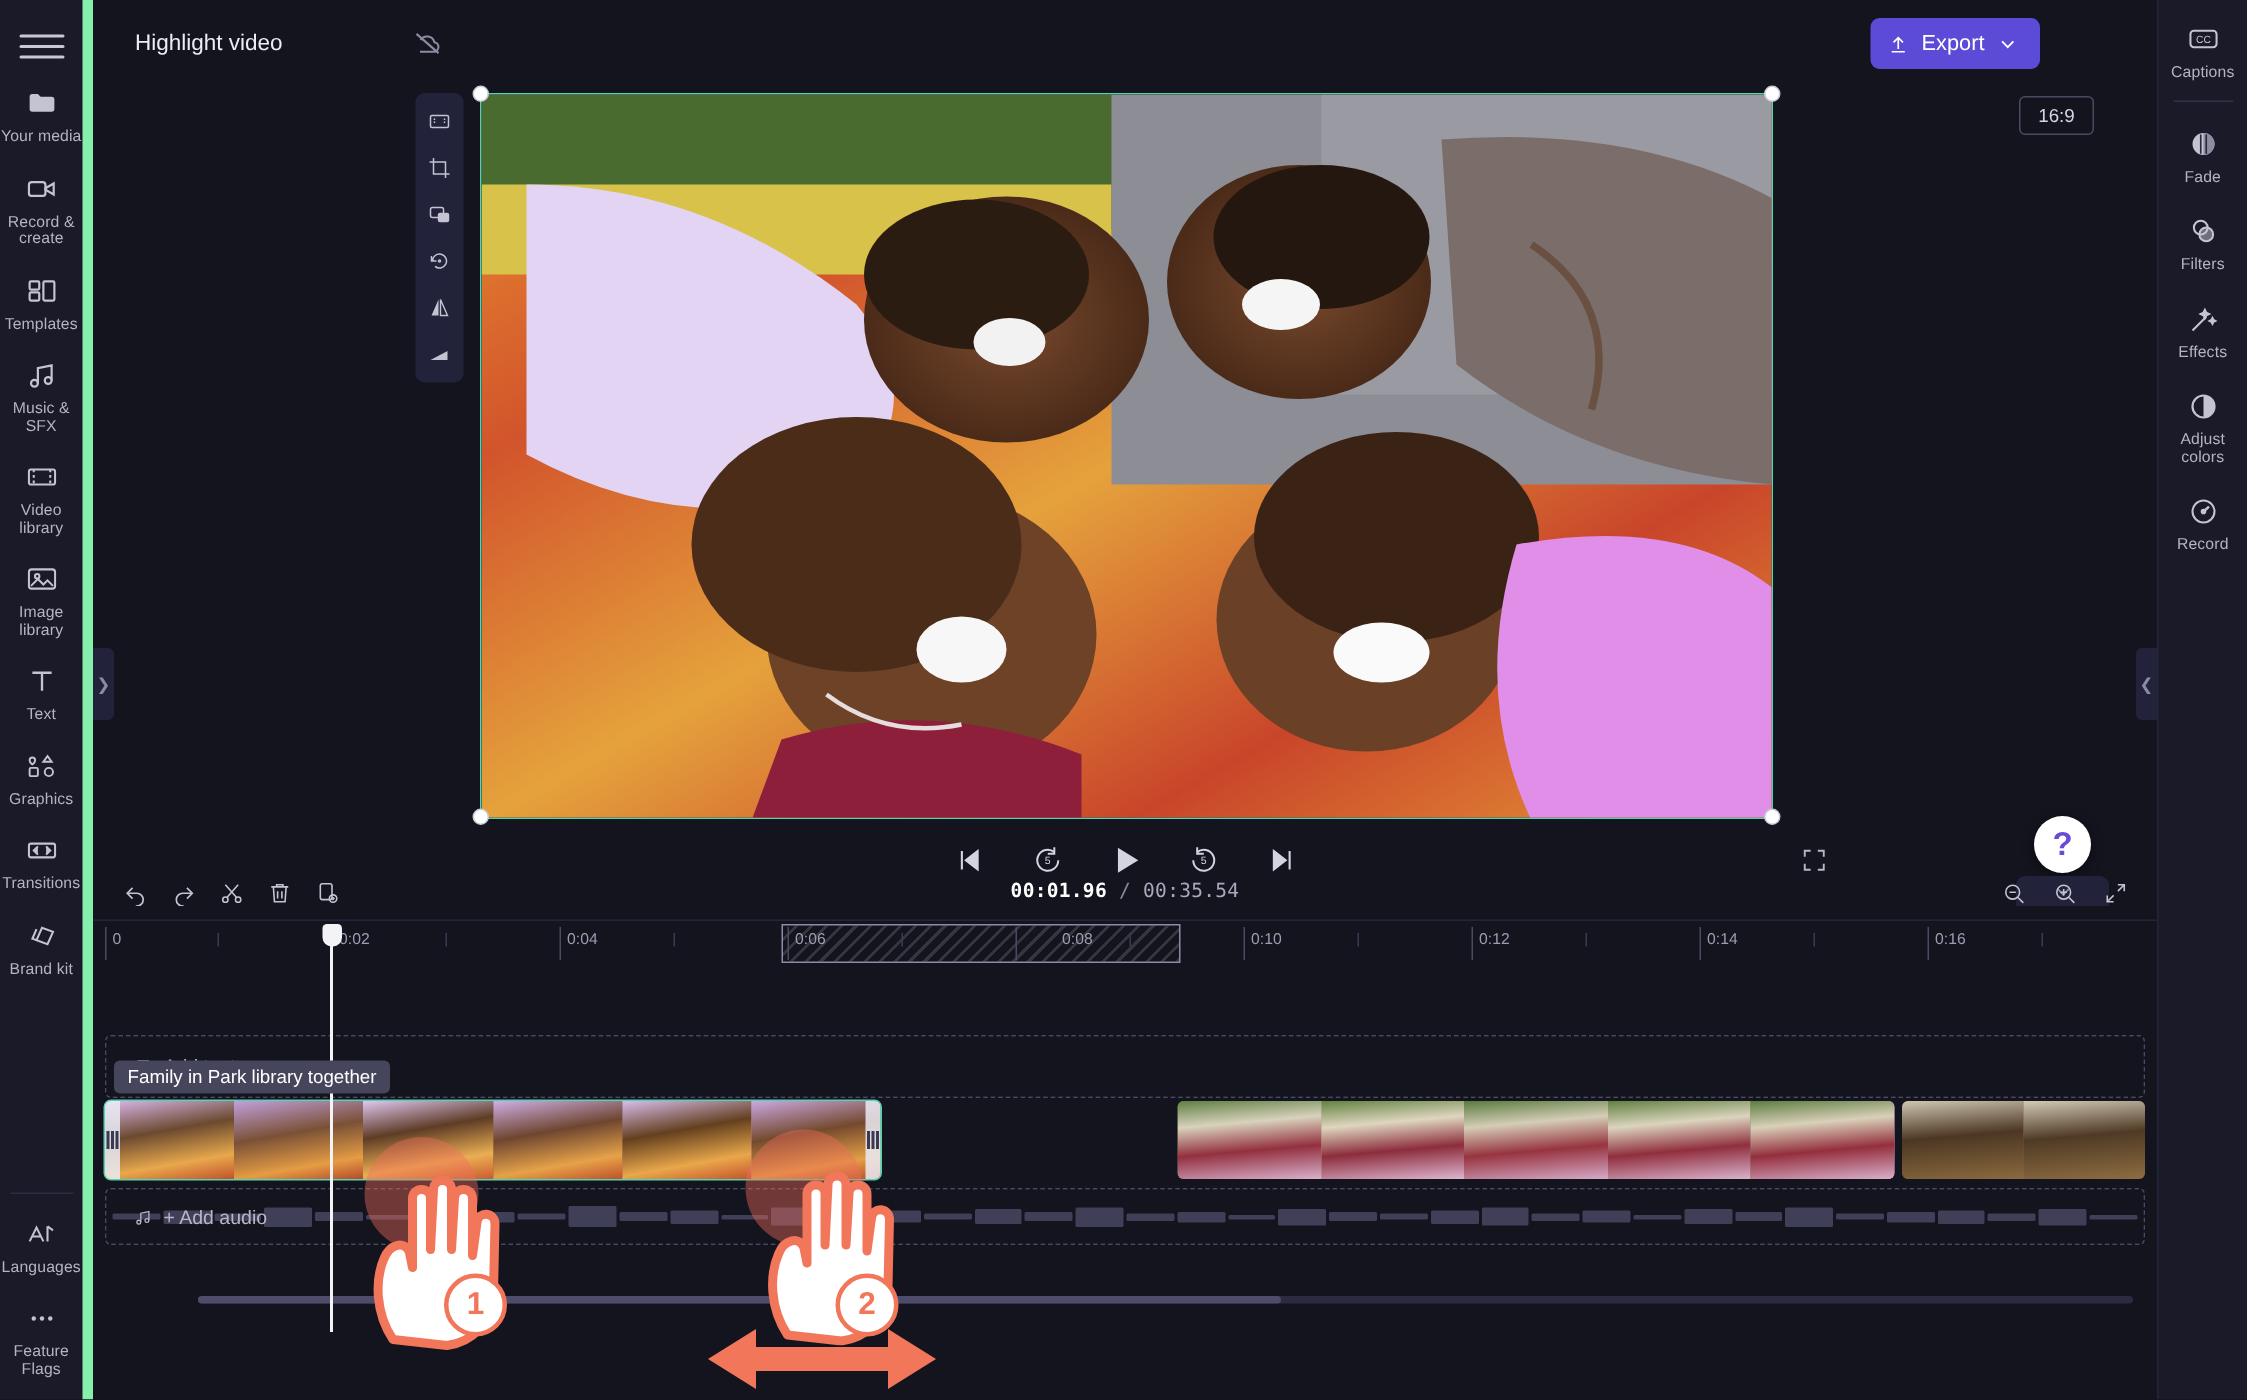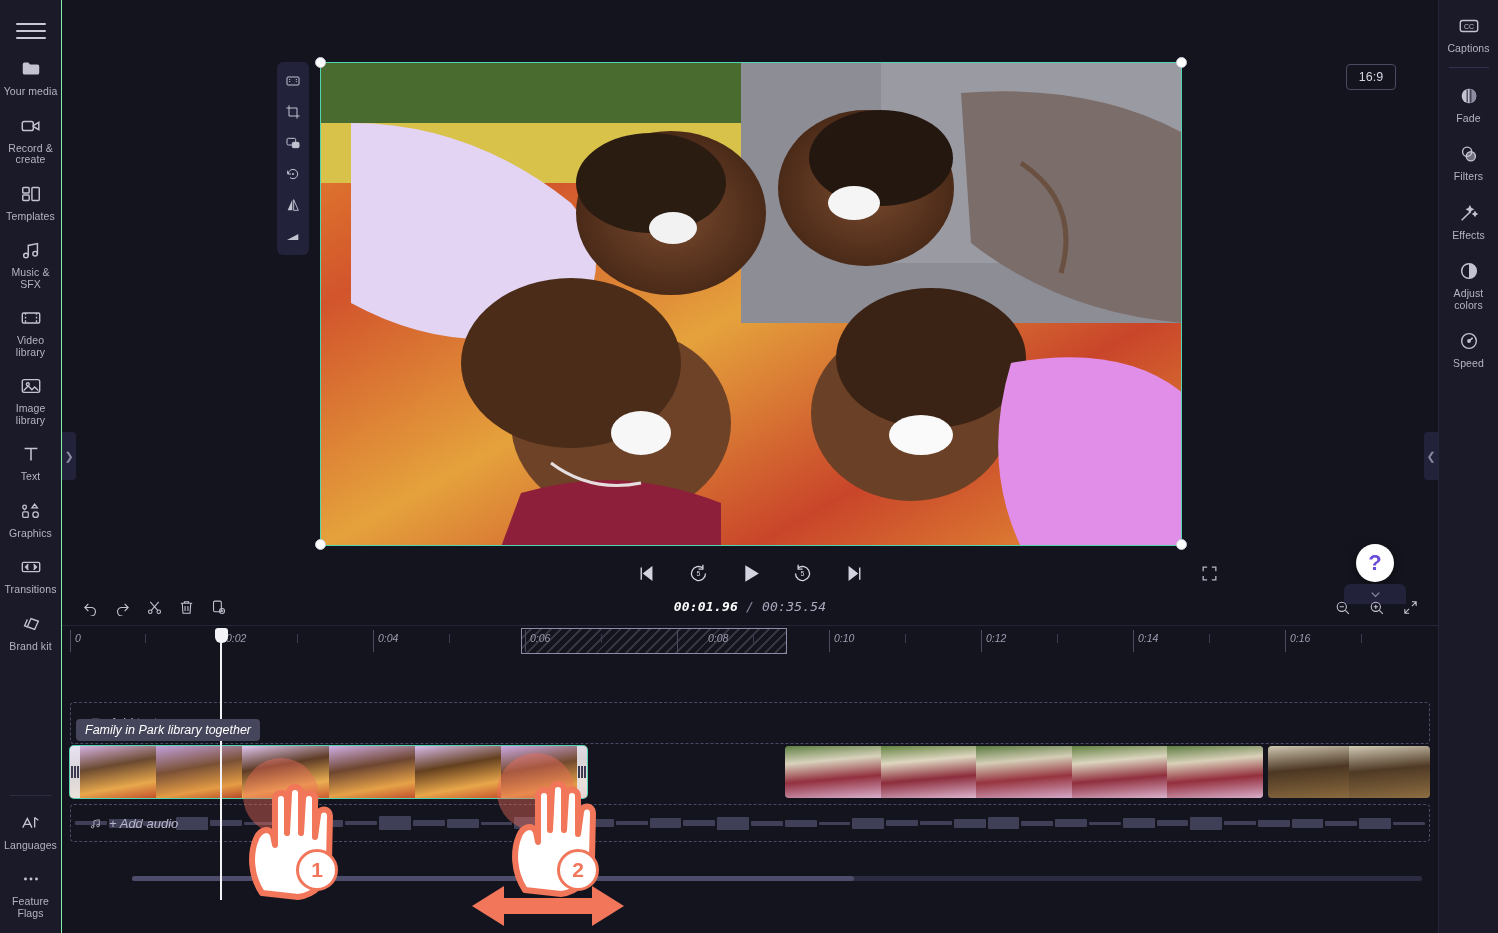--- a/index.html
+++ b/index.html
@@ -9,21 +9,21 @@
     font-family: "Liberation Sans", sans-serif;
     overflow: hidden;
     color: #e8e8ef;
   }
   .app { position: relative; width: 1498px; height: 933px; background: #14141f; }
 
   
   .left-rail {
     position: absolute; left: 0; top: 0; width: 62px; height: 933px;
     background: #1a1a28; display: flex; flex-direction: column; align-items: center;
-    border-right: 1px solid #86efac;
+    border-right: 7px solid #86efac;
   }
   .hamburger { width: 30px; height: 34px; margin-top: 14px; display:flex; flex-direction:column;
     justify-content:center; gap:5px; cursor:pointer; }
   .hamburger i { display:block; height:2px; background:#c9c9d6; border-radius:1px; }
   .rail-item {
     width: 62px; padding: 9px 2px 7px; display:flex; flex-direction:column; align-items:center;
     gap:5px; cursor:pointer; color:#b9b9c8;
   }
   .rail-icon { width:26px; height:24px; display:flex; align-items:center; justify-content:center; }
   .rail-icon svg { width:24px; height:22px; }
@@ -88,22 +88,22 @@
     box-shadow:0 2px 8px rgba(0,0,0,.5); }
   .panel-collapse { position:absolute; right:32px; bottom:-4px; width:62px; height:20px;
     background:#22223a; border-radius:6px 6px 0 0; display:flex; align-items:center;
     justify-content:center; cursor:pointer; }
 
   .edge-arrow { position:absolute; width:14px; height:48px; background:#22223a;
     border-radius:0 4px 4px 0; display:flex; align-items:center; justify-content:center;
     cursor:pointer; color:#8b8ba3; font-size:11px; }
 
   
-  .timeline { position:absolute; left:62px; top:588px; width:1376px; height:333px; background:#16162
-2;font-style:italic; }
+  .timeline { position:absolute; left:62px; top:576px; width:1376px; height:333px; background:#16162
+2; }
   .tl-toolbar { position:absolute; left:0; top:0; width:1376px; height:38px; border-bottom:1px solid #242438; }
   .tlb-left { position:absolute; left:14px; top:5px; display:flex; gap:4px; }
   .tlb-btn { width:28px; height:28px; display:flex; align-items:center; justify-content:center;
     border-radius:4px; cursor:pointer; }
   .tlb-btn svg { width:17px; height:17px; }
   .timecode { position:absolute; left:0; right:0; top:11px; text-align:center;
     font-family:"DejaVu Sans Mono", monospace; font-size:13px; letter-spacing:.2px; }
   .tc-cur { color:#ffffff; font-weight:bold; }
   .tc-sep { color:#8a8aa0; }
   .tc-tot { color:#a9a9bd; }
@@ -351,24 +351,42 @@
     </div>
 
     <div class="rail-item">
       <span class="rail-icon">
         <svg viewBox="0 0 24 24" fill="none" stroke="#c3c3d2" stroke-width="1.5">
             <circle cx="12" cy="12" r="8"></circle>
             <path d="M12 12l4-3.5" stroke-width="1.8"></path>
             <circle cx="12" cy="12" r="1.3" fill="#c3c3d2"></circle>
           </svg>
       </span>
-      <span class="rail-label">Speed</span>
+      <span class="rail-label">Record</span>
     </div>
   </div>
 
+  <div class="topbar">
+    <div class="proj-title">Highlight video</div>
+    <div class="cloud-off">
+      <svg viewBox="0 0 24 24" fill="none" stroke="#8d8da2" stroke-width="1.5" width="22" height="22">
+        <path d="M6.5 18h10a3.5 3.5 0 0 0 .5-6.96A5.5 5.5 0 0 0 7 9.5"></path>
+        <path d="M4 5l16 14"></path>
+      </svg>
+    </div>
+    <div class="export-btn">
+      <svg viewBox="0 0 24 24" fill="none" stroke="#fff" stroke-width="1.8">
+        <path d="M12 17V5M7 10l5-5 5 5M5 20h14"></path>
+      </svg>
+      <span>Export</span>
+      <svg viewBox="0 0 24 24" fill="none" stroke="#fff" stroke-width="2" width="12" height="12">
+          <path d="M6 9l6 6 6-6"></path>
+        </svg>
+    </div>
+  </div>
 
   <div class="stage">
 
     <div class="edge-arrow" style="left:0; top:384px;">❯</div>
     <div class="edge-arrow" style="right:0; top:384px; border-radius:4px 0 0 4px;">❮</div>
 
     <div class="float-tools">
       <div class="ft-btn">
         <svg viewBox="0 0 24 24" fill="none" stroke="#c3c3d2" stroke-width="1.5">
             <rect x="3" y="6" width="18" height="12" rx="1.5"></rect>

